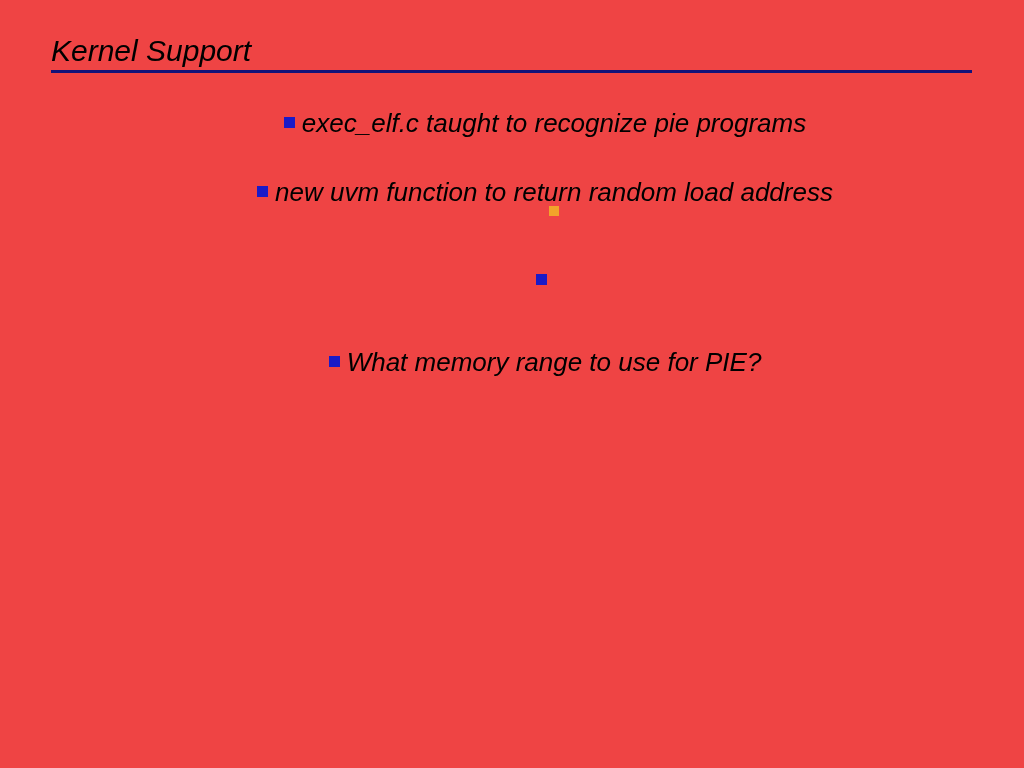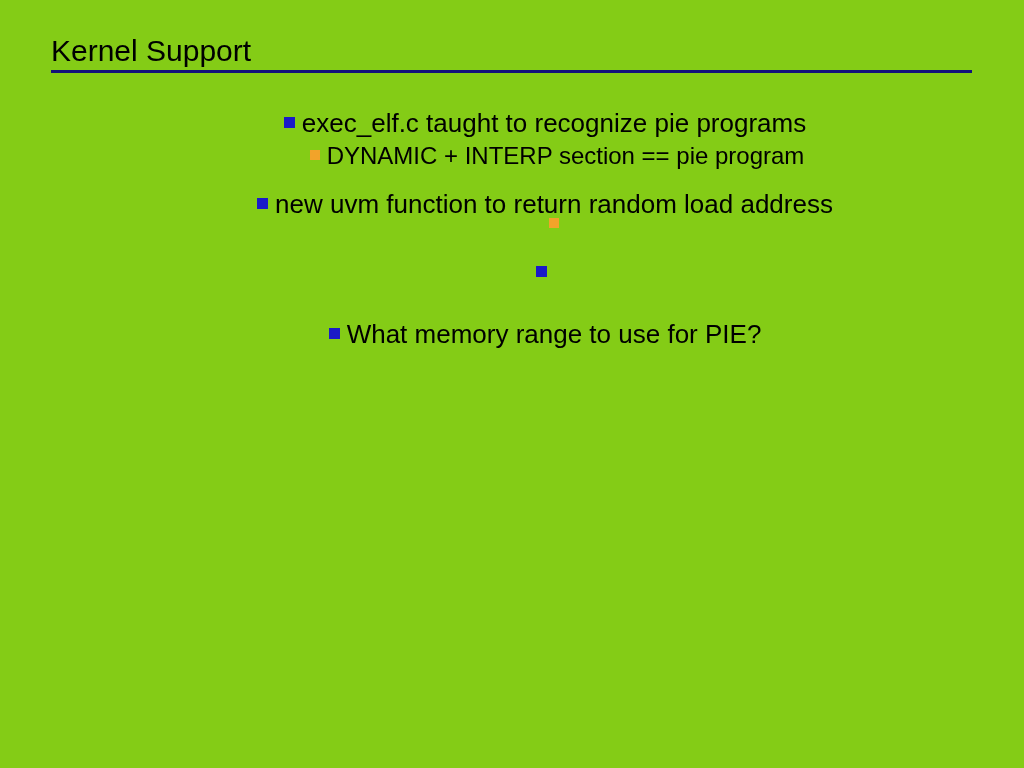--- a/index.html
+++ b/index.html
@@ -12,21 +12,22 @@
     background: #ffffff;
     font-family: "Liberation Sans", sans-serif;
     color: #000000;
     overflow: hidden;
   }
 
   .slide {
     position: relative;
     width: 1024px;
     height: 768px;
-    background: #84cc16;
+    background: #ef4444;
+    font-style: italic;
   }
 
   
   .slide-title {
     position: absolute;
     left: 51px;
     top: 33px;
     font-size: 30px;
     line-height: 36px;
     font-weight: 400;
@@ -51,21 +52,21 @@
     top: 108px;
     width: 1024px;
   }
 
   .group {
     margin: 0;
     padding: 0;
   }
 
   .group + .group {
-    margin-top: 16px;
+    margin-top: 36px;
   }
 
   .bullet-row {
     display: flex;
     align-items: baseline;
     white-space: pre;
     justify-content: center;
   }
 
   .bullet-row.lvl1 {
@@ -122,24 +123,20 @@
 
   <div class="title-rule"></div>
 
   <div class="body-area">
 
     <div class="group">
       <div class="bullet-row lvl1">
         <span class="marker"></span>
         <span class="btext">exec_elf.c taught to recognize pie programs</span>
       </div>
-      <div class="bullet-row lvl2">
-        <span class="marker"></span>
-        <span class="btext">DYNAMIC + INTERP section == pie program</span>
-      </div>
     </div>
 
     <div class="group">
       <div class="bullet-row lvl1">
         <span class="marker"></span>
         <span class="btext">new uvm function to return random load address</span>
       </div>
       <div class="bullet-row lvl2">
         <span class="marker"></span>
       </div>

